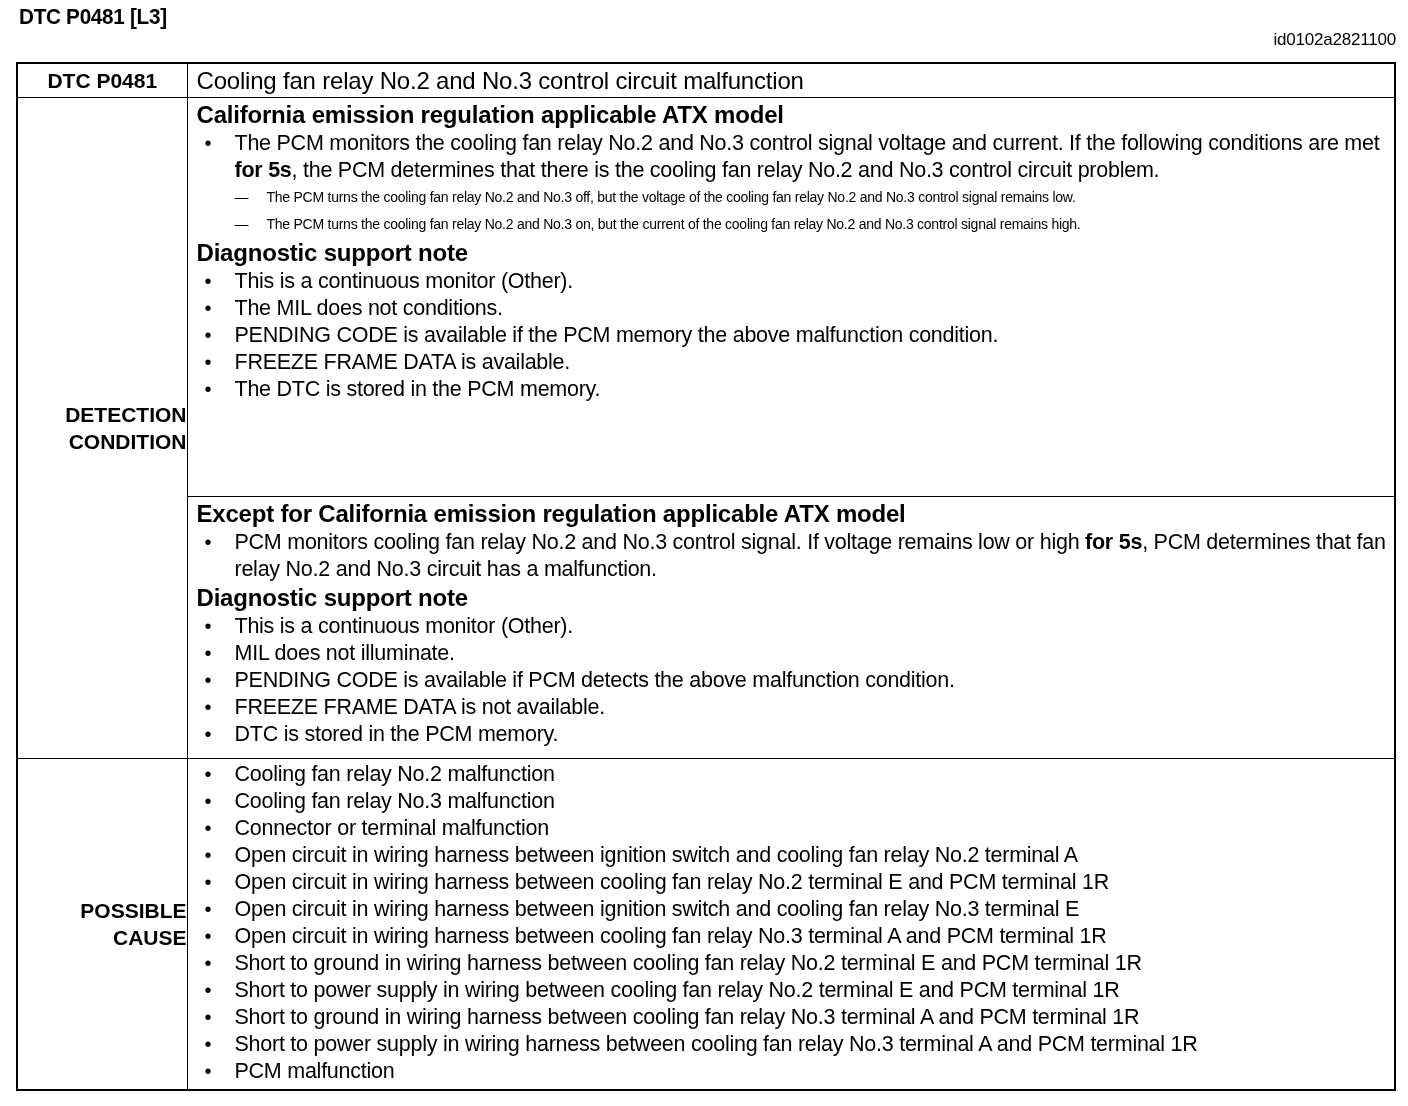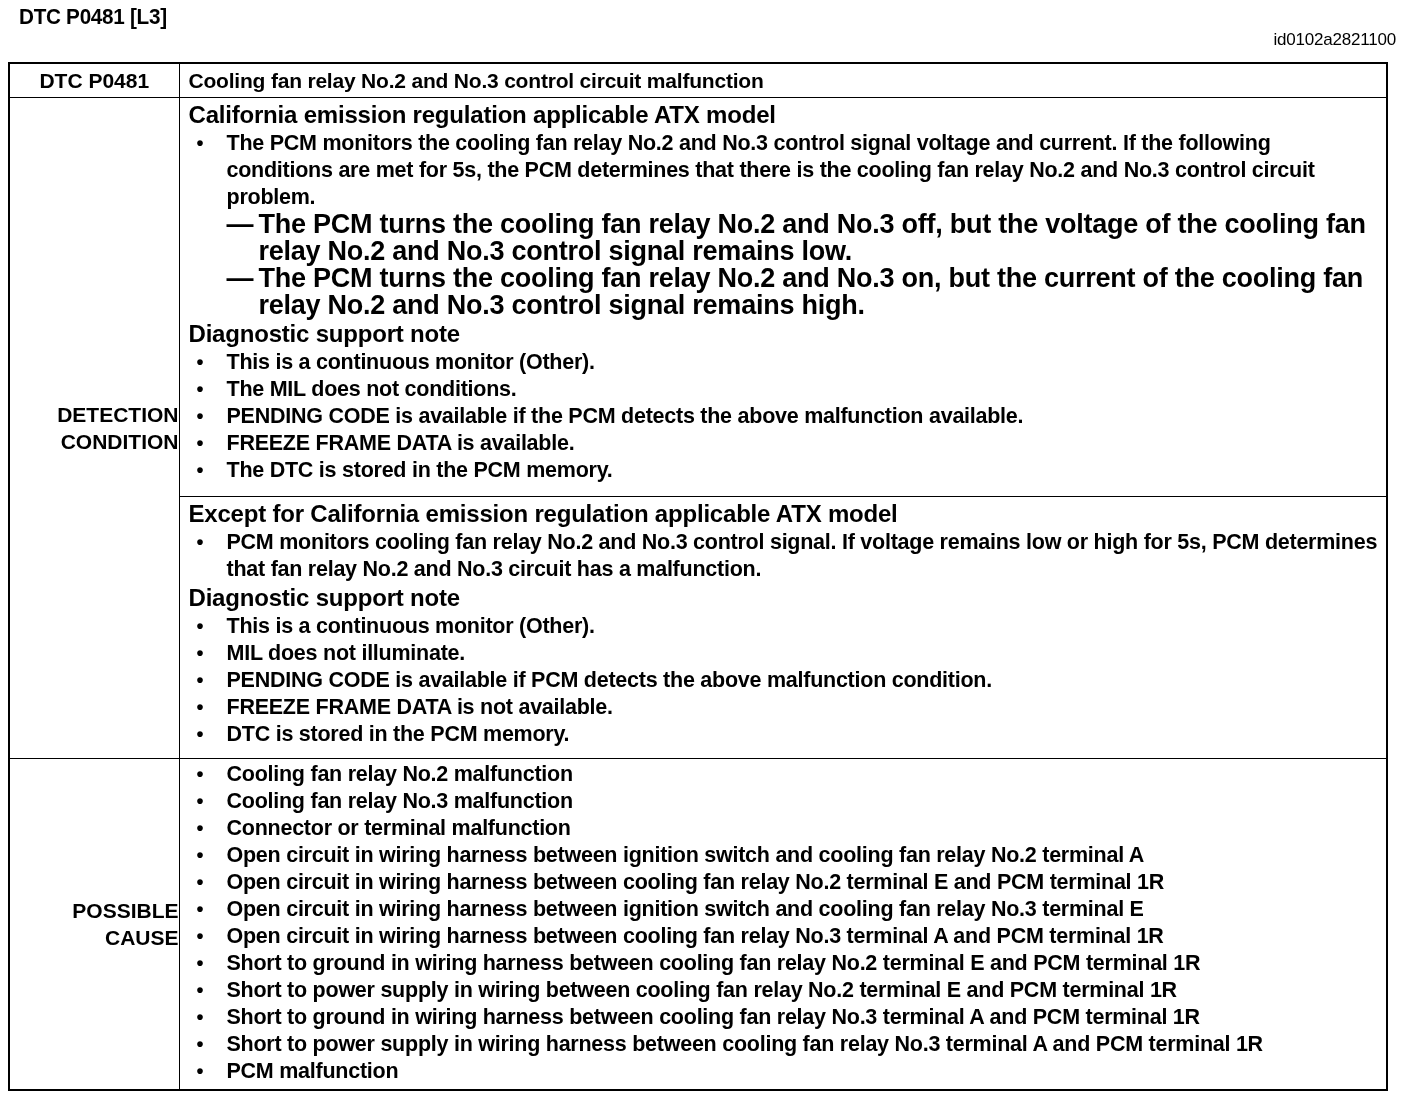--- a/index.html
+++ b/index.html
@@ -10,58 +10,58 @@
   .title {
     position: absolute; left: 19px; top: 4px;
     font-size: 22px; font-weight: bold; letter-spacing: -0.3px;
     transform: scaleX(0.94); transform-origin: left top;
   }
   .docid {
     position: absolute; right: 12px; top: 30px;
     font-size: 17px; letter-spacing: -0.2px;
   }
   table.main {
-    position: absolute; left: 8px; top: 62px;
+    position: absolute; left: 16px; top: 62px;
     width: 1380px; border-collapse: collapse;
     border: 2.5px solid #000;
     table-layout: fixed;
   }
   table.main td {
     border: 1.5px solid #000; vertical-align: top; padding: 0;
   }
   col.c1 { width: 170px; }
   .hdr-code {
     font-weight: bold; font-size: 21px; text-align: center;
     height: 33px; line-height: 33px;
   }
   .hdr-title {
-    font-weight: bold; font-size: 21px; padding-left: 9px !important;
+    font-weight: normal; font-size: 24px; padding-left: 9px !important;
     line-height: 33px; letter-spacing: -0.2px;
   }
   .rowlabel {
     font-weight: bold; font-size: 21px; text-align: right;
     vertical-align: middle !important; line-height: 27px;
   }
   .cell { padding: 2px 8px 4px 9px !important; }
   .sec-h {
     font-weight: bold; font-size: 24px; line-height: 30px; letter-spacing: -0.2px;
   }
-  ul.b { list-style: none; margin: 0; padding: 0; font-weight: bold; }
+  ul.b { list-style: none; margin: 0; padding: 0; }
   ul.b > li {
     position: relative; padding-left: 38px;
     font-size: 21.5px; line-height: 27px; letter-spacing: -0.25px;
   }
   ul.b > li::before {
     content: "\2022"; position: absolute; left: 8px; top: 0;
     font-size: 20px;
   }
   ul.d { list-style: none; margin: 0; padding: 0; }
   ul.d > li {
     position: relative; padding-left: 70px;
-    font-size: 27px; line-height: 27px; letter-spacing: -0.25px;
+    font-size: 14px; line-height: 27px; letter-spacing: -0.25px;
   }
   ul.d > li::before {
     content: "\2014"; position: absolute; left: 38px; top: 0;
   }
   .narrow { letter-spacing: -0.6px; }
   .pc li { line-height: 27.2px; }
 </style>
 </head>
 <body>
 
@@ -92,21 +92,21 @@
           <ul class="d" style="margin-left:-38px;">
             <li>The PCM turns the cooling fan relay No.2 and No.3 off, but the voltage of the cooling fan relay No.2 and No.3 control signal remains low.</li>
             <li>The PCM turns the cooling fan relay No.2 and No.3 on, but the current of the cooling fan relay No.2 and No.3 control signal remains high.</li>
           </ul>
         </li>
       </ul>
       <div class="sec-h">Diagnostic support note</div>
       <ul class="b">
         <li>This is a continuous monitor (Other).</li>
         <li>The MIL does not conditions.</li>
-        <li>PENDING CODE is available if the PCM detects the above malfunction available.</li>
+        <li>PENDING CODE is available if the PCM memory the above malfunction condition.</li>
         <li>FREEZE FRAME DATA is available.</li>
         <li>The DTC is stored in the PCM memory.</li>
       </ul>
     </td>
   </tr>
 
   <tr>
     <td class="cell" style="height:255px;">
       <div class="sec-h">Except for California emission regulation applicable ATX model</div>
       <ul class="b">

